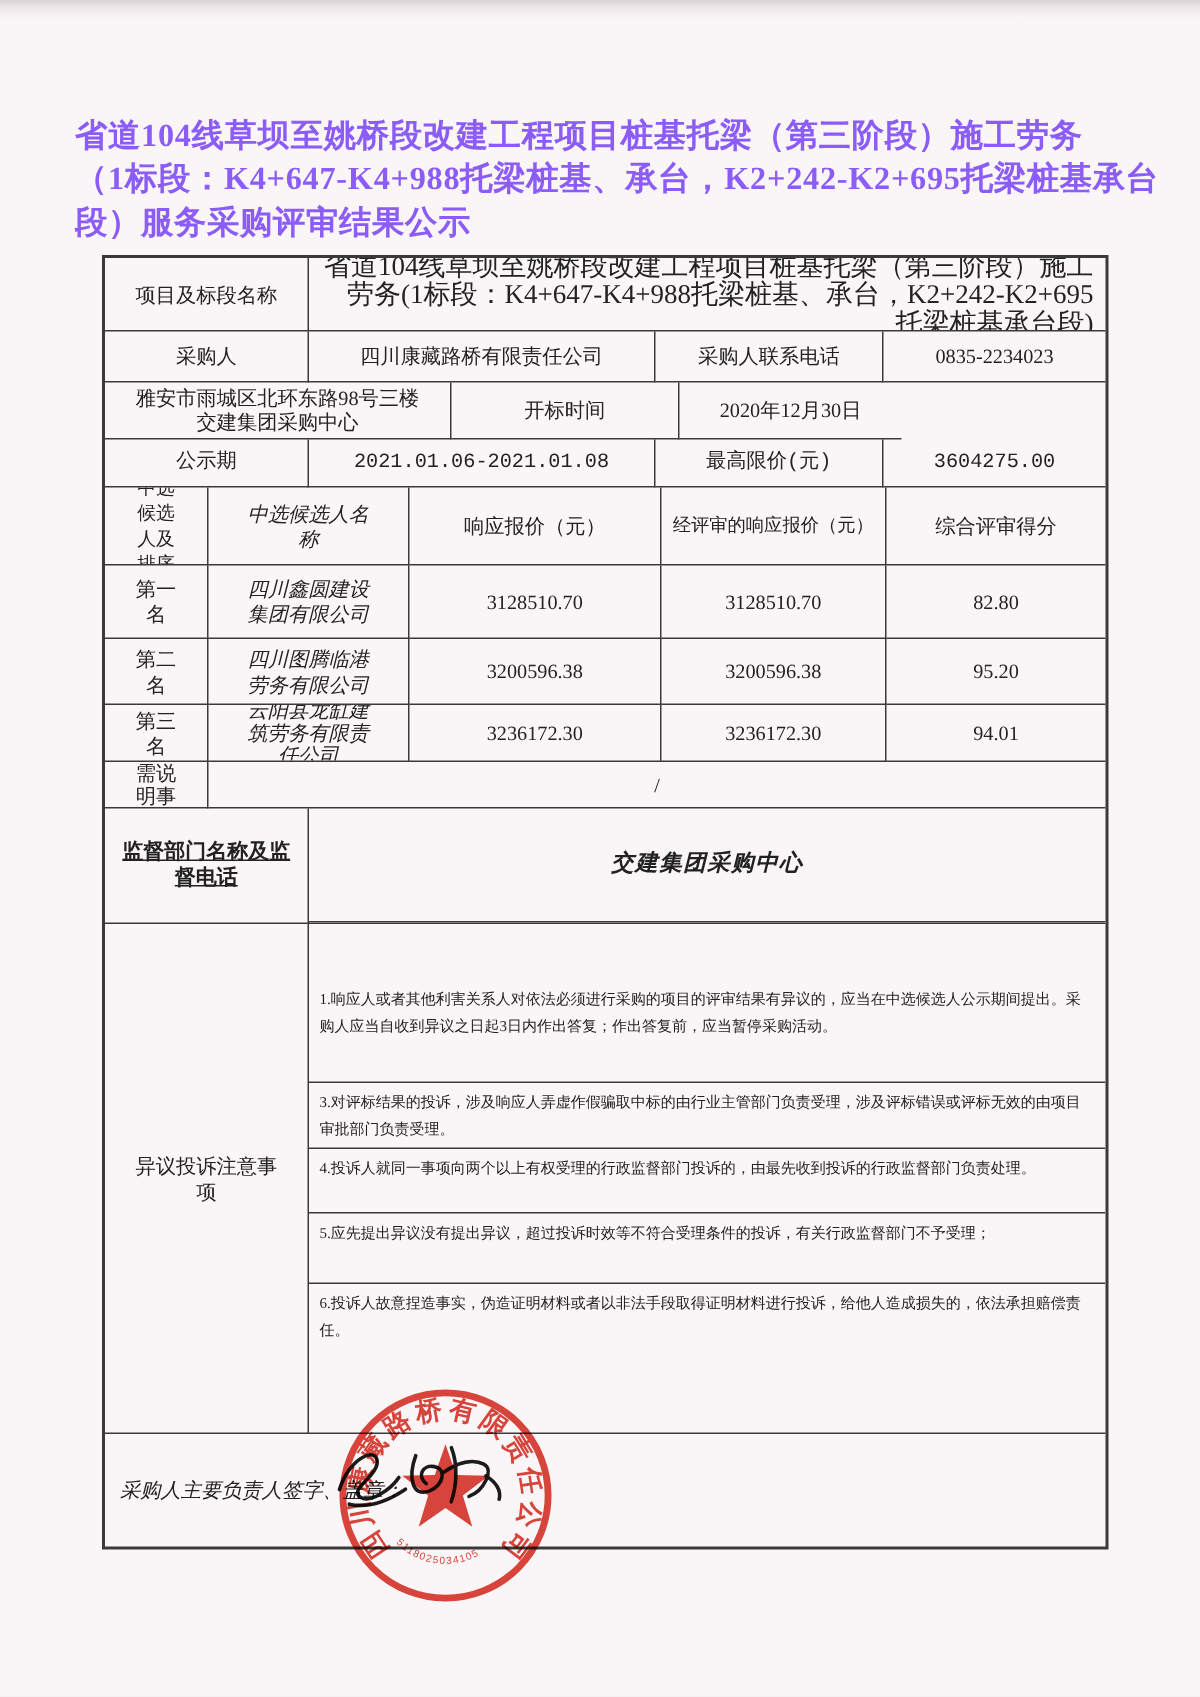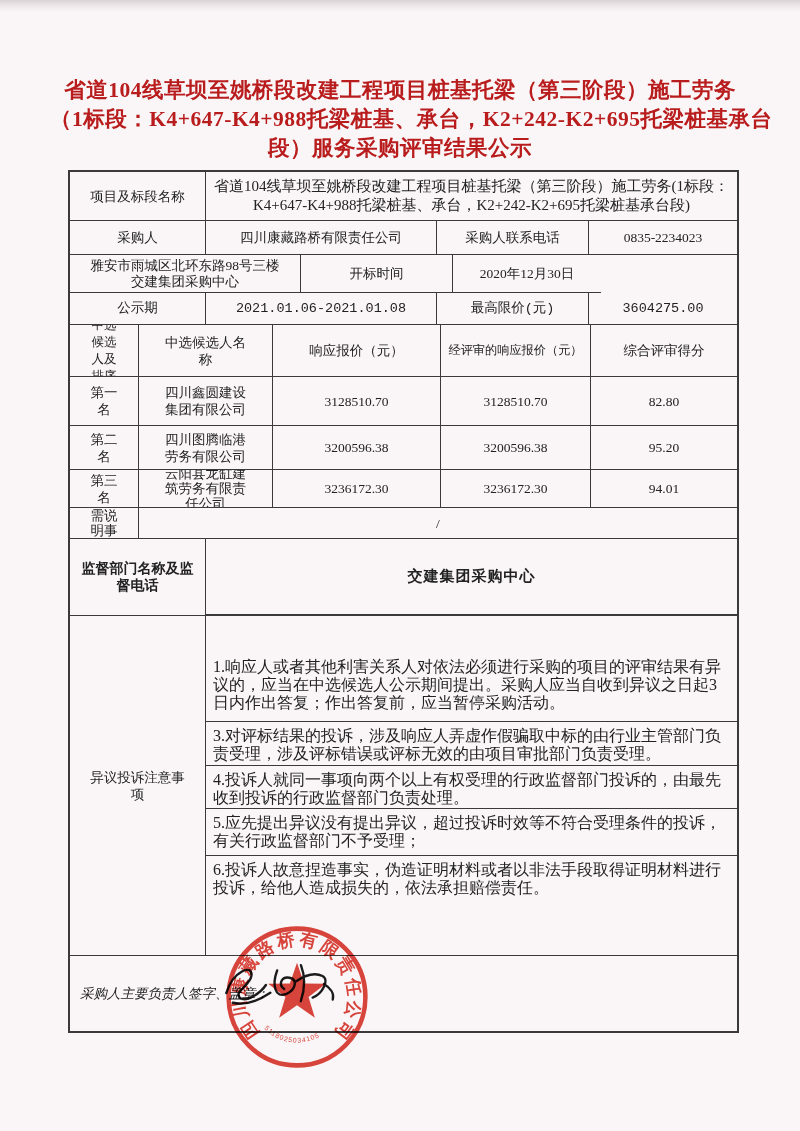--- a/index.html
+++ b/index.html
@@ -13,22 +13,22 @@
     font-family:"Liberation Serif","DejaVu Serif",serif;
     color:#222;
   }
   .scan-edge-top{
     position:absolute;left:0;top:0;width:800px;height:12px;
     background:linear-gradient(#bdb5b9,#ded7da 40%,rgba(250,246,248,0));
     opacity:.55;
   }
   .doc-title{
     position:absolute;left:50px;top:76px;width:700px;
-    text-align:center;font-weight:bold;font-size:21.5px;line-height:29px;
-    color:#b91c1c;letter-spacing:.5px;
+    font-weight:bold;font-size:21.5px;line-height:29px;
+    color:#8b5cf6;letter-spacing:.5px;
   }
   .doc-title div{white-space:nowrap;}
   .tbl{
     position:absolute;left:68px;top:170px;width:667px;
     border:2px solid #3a3a3a;
     box-sizing:content-box;
     background:rgba(255,255,255,0.0);
     font-size:13.5px;
   }
   .row{display:flex;width:667px;}
@@ -42,44 +42,44 @@
     overflow:hidden;
     line-height:17px;
   }
   .row .cell:last-child{border-right:none;}
   .row.last .cell{border-bottom:none;}
   .lab{font-size:13.5px;}
   
   .w-lab{width:136px;}      
   .w-r1v{width:531px;}
   .w-2a{width:231px;} .w-2b{width:152px;} .w-2c{width:148px;}
-  .w-n1{width:69px;} .w-n2{width:134px;} .w-n3{width:168px;} .w-n4{width:150px;} .w-n5{width:146px;}
+  .w-n1{width:69px;} .w-n2{width:134px;font-style:italic;} .w-n3{width:168px;} .w-n4{width:150px;} .w-n5{width:146px;}
   .w-r9v{width:598px;}
   .w-r10v{width:531px;}
   
   .h-r1{height:49px;} .h-r2{height:34px;} .h-r3{height:38px;} .h-r4{height:32px;font-family:Liberation Mono, monospace;}
   .h-r5{height:52px;} .h-r6{height:49px;} .h-r7{height:44px;} .h-r8{height:38px;}
   .h-r9{height:31px;}
   .h-r10{height:77px;}
   .h-r12{height:75px;}
   .fs-sm{font-size:12.5px;}
   .fs-xs{font-size:12.2px;white-space:nowrap;}
-  .proj-val{font-size:15px;line-height:19px;text-align:center;justify-content:flex-start;padding:3px 8px;}
+  .proj-val{font-size:18px;line-height:19px;text-align:right;justify-content:flex-start;padding:3px 8px;}
   
   .stack{display:flex;flex-direction:column;padding:0;align-items:stretch;}
-  .sub{flex:1;display:flex;align-items:center;justify-content:center;}
+  .sub{flex:1;display:flex;align-items:center;justify-content:center;font-style:italic;}
   .sub-top{border-bottom:1.5px solid #3a3a3a;font-size:15px;font-weight:bold;letter-spacing:1px;}
   .sub-bot{font-size:13.5px;}
   
   .obj-right{display:flex;flex-direction:column;padding:0;align-items:stretch;}
   .obj-item{
     box-sizing:border-box;
     border-bottom:1.5px solid #3a3a3a;
     text-align:left;
-    font-size:16px;line-height:18px;
+    font-size:10px;line-height:18px;
     padding:5px 7px 2px 7px;
     overflow:hidden;
   }
   .obj-item:last-child{border-bottom:none;}
   .oi1{height:69px;} .oi2{height:74px;} .oi3{height:44px;}
   .oi4{height:43px;} .oi5{height:47px;} .oi6{height:63px;}
   .sig-row-cell{justify-content:flex-start;text-align:center;padding-left:10px;font-size:13.5px;font-style:italic;}
   
   .stamp{
     position:absolute;left:221px;top:921px;width:152px;height:152px;
@@ -163,21 +163,21 @@
       <div class="cell w-n4 h-r8">3236172.30</div>
       <div class="cell w-n5 h-r8">94.01</div>
     </div>
 
     <div class="row">
       <div class="cell lab w-n1 h-r9" style="line-height:15px;">其它需说明事项</div>
       <div class="cell w-r9v h-r9">/</div>
     </div>
 
     <div class="row">
-      <div class="cell lab w-lab h-r10" style="font-weight:bold;font-size:14px;padding:0 8px;">监督部门名称及监督电话</div>
+      <div class="cell lab w-lab h-r10" style="font-weight:bold;font-size:14px;padding:0 8px;text-decoration:underline;">监督部门名称及监督电话</div>
       <div class="cell stack w-r10v h-r10">
         <div class="sub sub-top">交建集团采购中心</div>
       </div>
     </div>
 
     <div class="row">
       <div class="cell lab w-lab" style="height:340px;text-align:center;">异议投诉注意事项</div>
       <div class="cell obj-right w-r10v" style="height:340px;">
         <div class="obj-item oi1">1.响应人或者其他利害关系人对依法必须进行采购的项目的评审结果有异议的，应当在中选候选人公示期间提出。采购人应当自收到异议之日起3日内作出答复；作出答复前，应当暂停采购活动。</div>
         <div class="obj-item oi3">3.对评标结果的投诉，涉及响应人弄虚作假骗取中标的由行业主管部门负责受理，涉及评标错误或评标无效的由项目审批部门负责受理。</div>

